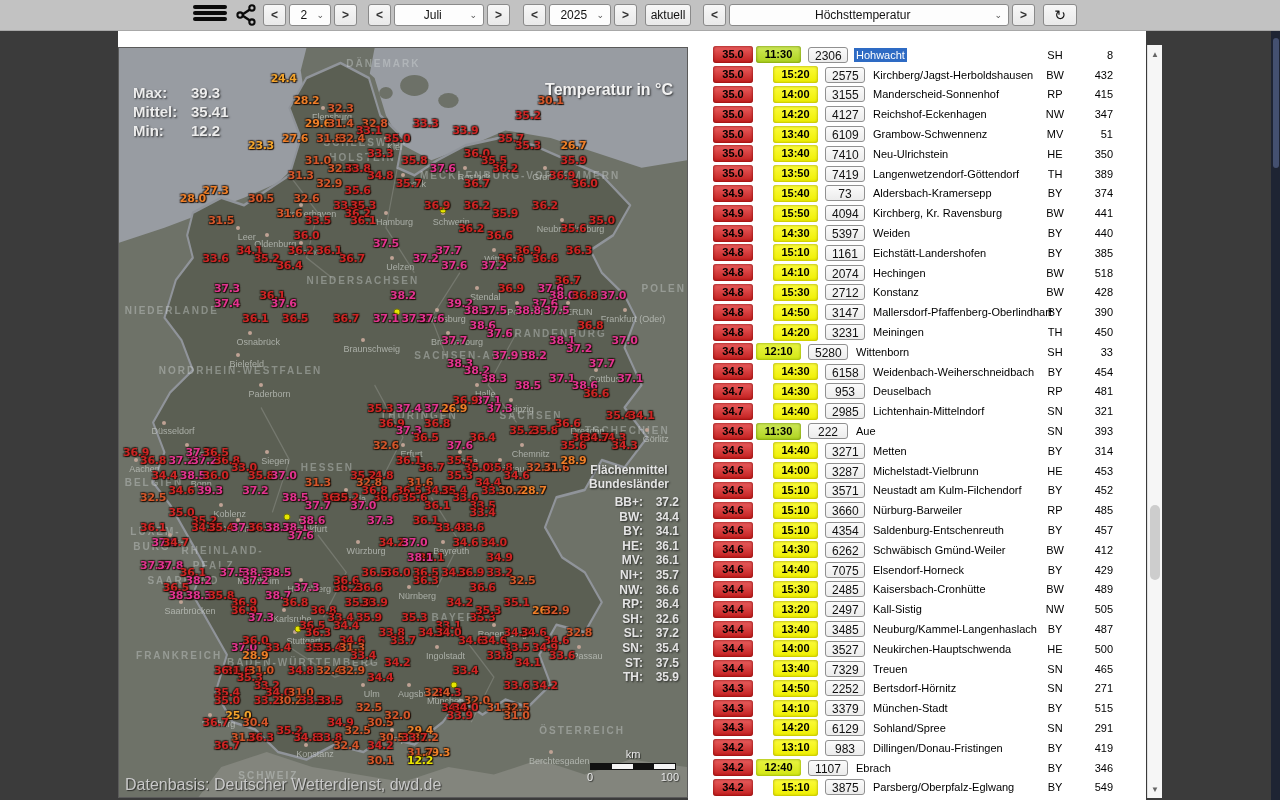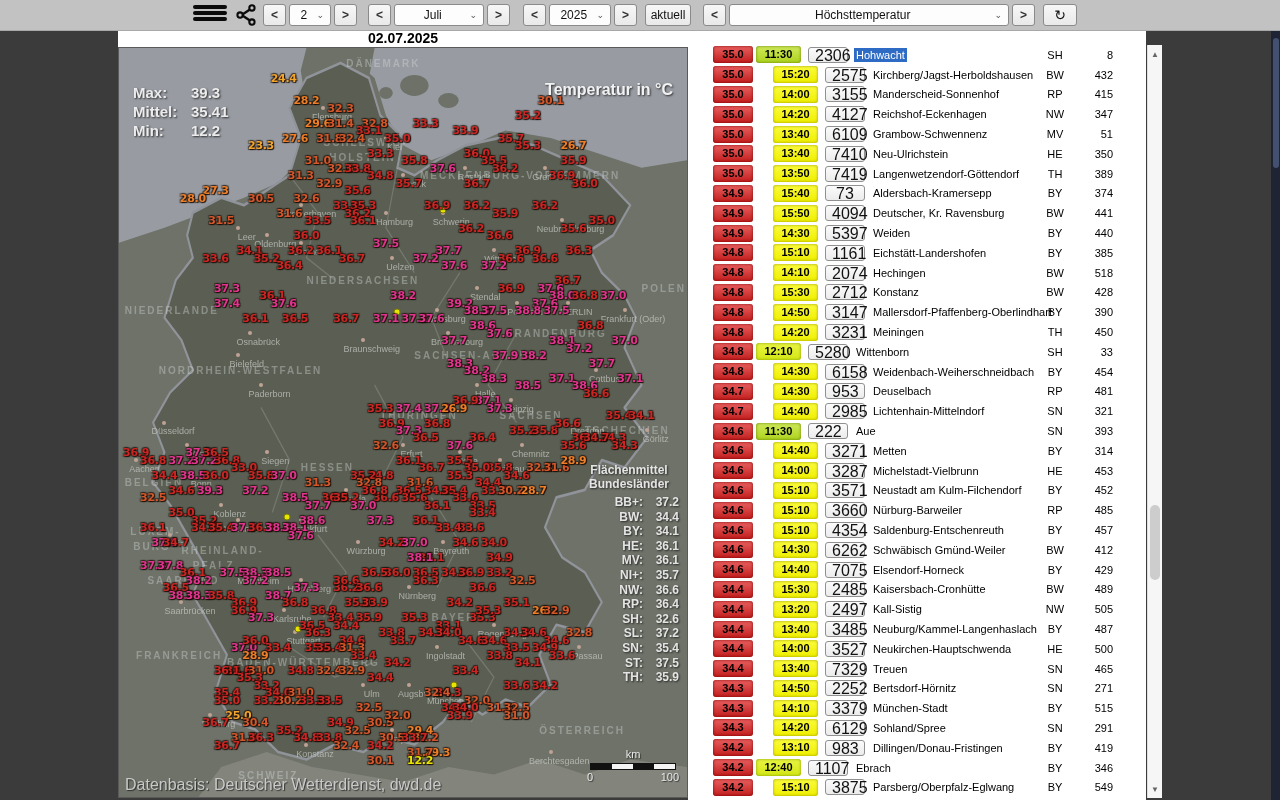--- a/index.html
+++ b/index.html
@@ -72,21 +72,21 @@
   .trow{position:relative;height:19.8px;display:flex;align-items:center;}
   .cell{box-sizing:border-box;}
   .c-tx{width:40px;height:17px;line-height:17px;text-align:center;font-size:11px;font-weight:bold;
     color:#000;background:linear-gradient(#ea6060,#c11d1d);border-radius:3px;
     box-shadow:inset 0 0 3px #7e0505;}
   .c-utc{width:45px;height:17px;line-height:17px;text-align:center;font-size:11px;font-weight:bold;
     color:#000;border-radius:3px;margin-left:3px;box-shadow:inset 0 0 3px #9a9a00;}
   .u-y{background:linear-gradient(#fbfb3d,#efef00);margin-left:20px;}
   .u-m{background:linear-gradient(#e9f443,#d3e714);box-shadow:inset 0 0 3px #7d9a00;}
   .u-g{background:linear-gradient(#cfe95a,#aed31e);box-shadow:inset 0 0 3px #5d7c00;}
-  .c-id{width:40px;height:16px;line-height:14px;text-align:center;font-size:16px;color:#111;
+  .c-id{width:40px;height:16px;line-height:14px;text-align:center;font-size:12px;color:#111;
     background:linear-gradient(#fbfbfb,#ececec);border:1px solid #909090;border-radius:3px;
     margin-left:7px;}
   .c-name{margin-left:6px;font-size:11px;color:#000;white-space:nowrap;padding:1px 2px;}
   .c-name.sel{background:#2e6bc4;color:#fff;}
   .c-land{position:absolute;left:318px;width:48px;text-align:center;font-size:11px;color:#000;}
   .c-elev{position:absolute;left:352px;width:48px;text-align:right;font-size:11px;color:#000;}
   .vscroll{position:absolute;left:434px;top:15px;width:14px;height:753px;background:#f6f6f6;
     border-left:1px solid #e0e0e0;}
   .sarrow{position:absolute;left:0;width:14px;height:14px;display:flex;align-items:center;
     justify-content:center;color:#666;font-size:8px;cursor:pointer;}
@@ -152,21 +152,20 @@
       <span class="val">Höchsttemperatur</span>
         <span class="chev">⌄</span>
     </div>
     <button class="tb arrow">&gt;</button>
   </div>
 
   <button class="tb" style="position:absolute;left:1043px;top:4px;width:34px;font-size:14px;">↻</button>
 </div>
 
 <div class="map-panel">
-  <div class="map-title">02.07.2025</div>
   <div class="map" id="map">
     <svg class="geo" viewBox="0 0 100 100" preserveAspectRatio="none">
       <rect x="0" y="0" width="100" height="100" fill="#6e7268"></rect>
       <path d="M0,0 H100 V15 L92,16 84,14 76,12 68,11 62,13 55,15 50,13 47,9 45,4 42,2 38,5 35,10 32,15 28,18 22,20 15,22 8,24 0,26 Z" fill="#989ca2"></path>
       <path d="M33,0 L45,0 44,4 41,8 37,11 33,8 32,3 Z" fill="#6d7168"></path>
       <ellipse cx="52" cy="5" rx="2.5" ry="1.4" fill="#6d7168"></ellipse>
       <ellipse cx="58" cy="7" rx="1.8" ry="1" fill="#6d7168"></ellipse>
       <ellipse cx="47" cy="6" rx="1.2" ry="0.8" fill="#6d7168"></ellipse>
       <polygon points="13,22 18,20 22,21 26,19 30,17 32,12 30,8 33,4 39,2 44,4 46,9 50,12 49,16 52,17 56,15 61,13 67,12 73,13 79,15 85,17 90,21 87,25 83,27 85,30 89,33 91,36 89,40 92,45 89,48 93,52 89,56 85,55 82,59 77,60 75,64 78,68 82,70 85,74 82,78 77,77 74,81 76,85 72,88 68,87 64,89 60,87 57,90 52,93 47,92 43,94 38,93 33,95 28,94 24,91 20,90 17,86 19,81 16,77 13,73 15,69 12,65 9,61 6,58 8,54 6,50 9,46 13,43 11,39 8,36 10,31 13,28 12,25" fill="#5b5f53" stroke="#90949a" stroke-width="0.35" stroke-linejoin="round"></polygon>
       <path d="M14,100 L18,96 26,94 34,96 42,97 50,98 58,96 66,97 74,95 82,97 90,95 100,96 100,100 Z" fill="#83857d"></path>
@@ -834,21 +833,21 @@
           <div class="cell c-utc u-y">15:40</div>
           <button class="cell c-id">73</button>
           <div class="cell c-name">Aldersbach-Kramersepp</div>
           <div class="cell c-land">BY</div>
           <div class="cell c-elev">374</div>
         </div>
         <div class="trow">
           <div class="cell c-tx">34.9</div>
           <div class="cell c-utc u-y">15:50</div>
           <button class="cell c-id">4094</button>
-          <div class="cell c-name">Deutscher, Kr. Ravensburg</div>
+          <div class="cell c-name">Kirchberg, Kr. Ravensburg</div>
           <div class="cell c-land">BW</div>
           <div class="cell c-elev">441</div>
         </div>
         <div class="trow">
           <div class="cell c-tx">34.9</div>
           <div class="cell c-utc u-y">14:30</div>
           <button class="cell c-id">5397</button>
           <div class="cell c-name">Weiden</div>
           <div class="cell c-land">BY</div>
           <div class="cell c-elev">440</div>

